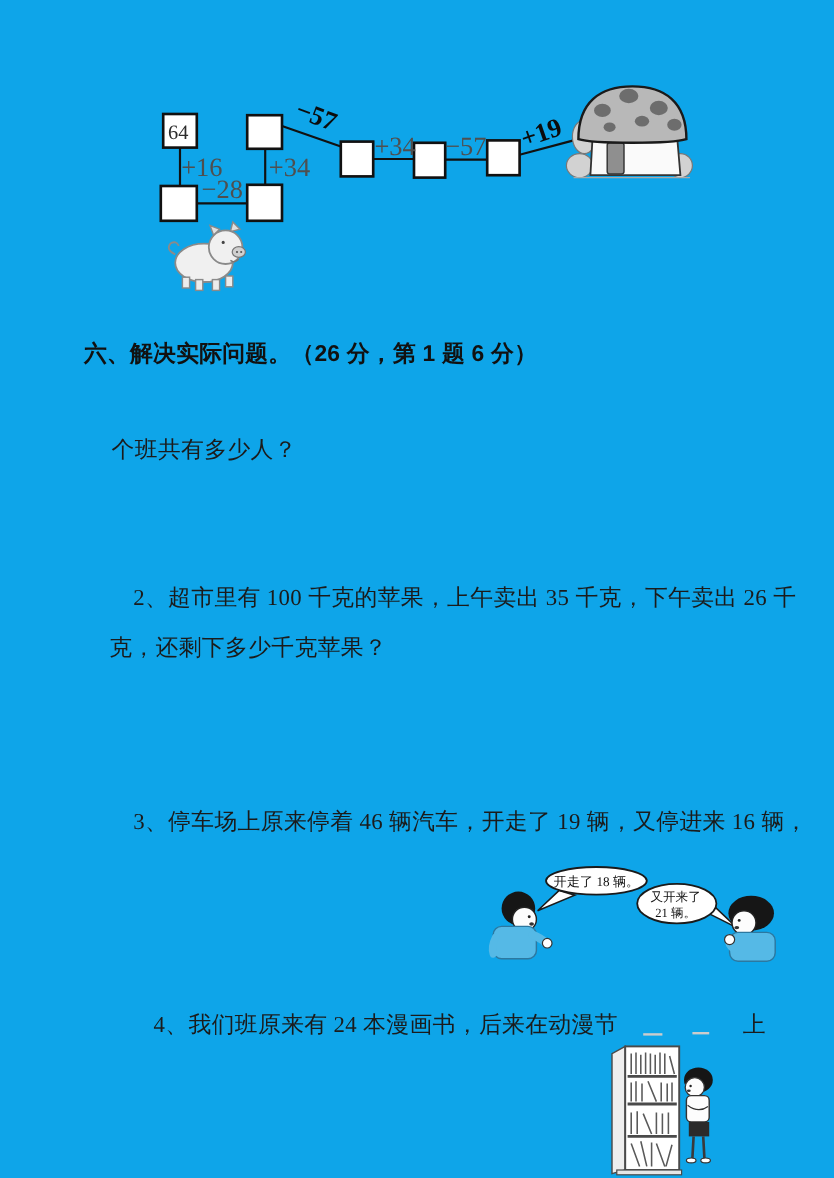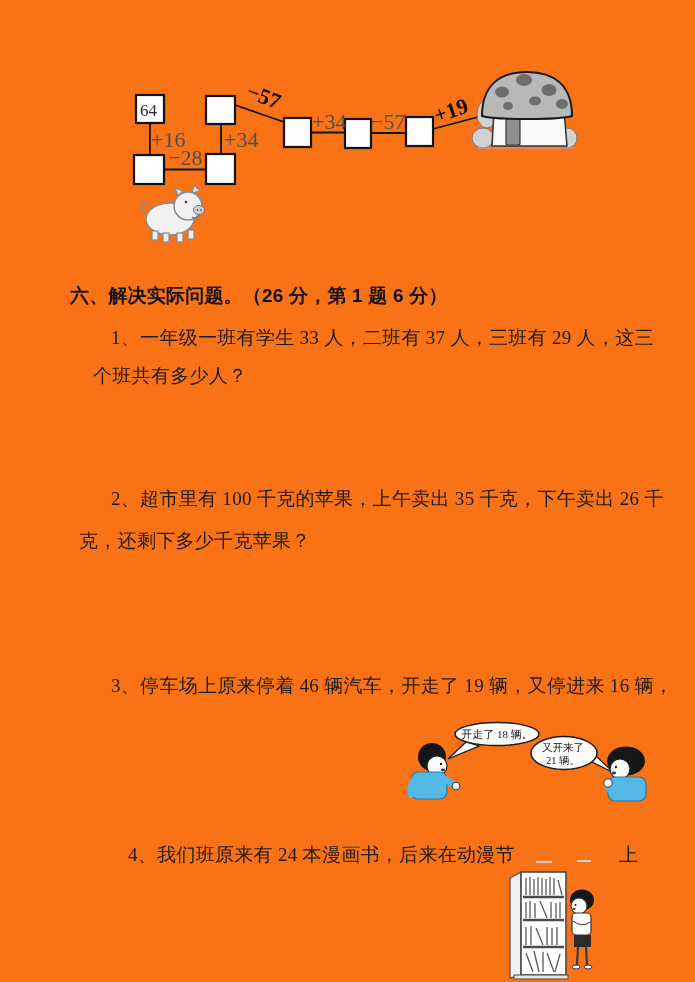--- a/index.html
+++ b/index.html
@@ -1,17 +1,17 @@
 <!DOCTYPE html>
 <html><head>
 <meta charset="utf-8">
 <style>
   html,body{margin:0;padding:0;background:#ffffff;}
   .page{
-    position:relative;width:695px;height:982px;background:#f97316;overflow:hidden;
+    position:relative;width:695px;height:982px;background:#0ea5e9;overflow:hidden;
     font-family:"Liberation Serif","DejaVu Serif",serif;color:#1b1b1b;
   }
   .artwork{position:absolute;left:0;top:0;}
   .txt{position:absolute;white-space:nowrap;font-size:19px;line-height:1.1;letter-spacing:.3px;}
   .hdr{position:absolute;white-space:nowrap;font-family:"Liberation Sans","DejaVu Sans",sans-serif;
        font-weight:700;font-size:19px;line-height:1.1;letter-spacing:.2px;color:#111;}
   .box-label{font-family:"Liberation Serif",serif;}
   svg text{user-select:none;}
 </style>
 </head>
@@ -145,23 +145,22 @@
         <rect x="574" y="935" width="17" height="12" fill="#2b2b2b"></rect>
         <path d="M578,947 L577,965 M586,947 L587,965" stroke="#3a3a3a" stroke-width="2.2"></path>
         <ellipse cx="576" cy="967" rx="4" ry="2" fill="#fff" stroke="#333" stroke-width="1"></ellipse>
         <ellipse cx="588" cy="967" rx="4" ry="2" fill="#fff" stroke="#333" stroke-width="1"></ellipse>
       </g>
     </g>
   </svg>
 
   <div class="hdr" style="left:70px; top:286px;">六、解决实际问题。（26 分，第 1 题 6 分）</div>
 
-  <div class="txt" style="left:111px; top:328px;">1、一年级一班有学生 33 人，二班有 37 人，三班有 29 人，这三</div>
   <div class="txt" style="left:75px; top:366px;margin-left:18px;">个班共有多少人？</div>
 
   <div class="txt" style="left:111px; top:489px;">2、超市里有 100 千克的苹果，上午卖出 35 千克，下午卖出 26 千</div>
-  <div class="txt" style="left:79px; top:531px;">克，还剩下多少千克苹果？</div>
+  <div class="txt" style="left:91px; top:531px;">克，还剩下多少千克苹果？</div>
 
   <div class="txt" style="left:111px; top:676px;">3、停车场上原来停着 46 辆汽车，开走了 19 辆，又停进来 16 辆，</div>
 
   <div class="txt" style="left:128px; top:845px;">4、我们班原来有 24 本漫画书，后来在动漫节</div>
   <div class="txt" style="left:619px; top:845px;">上</div>
 </div>
 
 </body></html>

